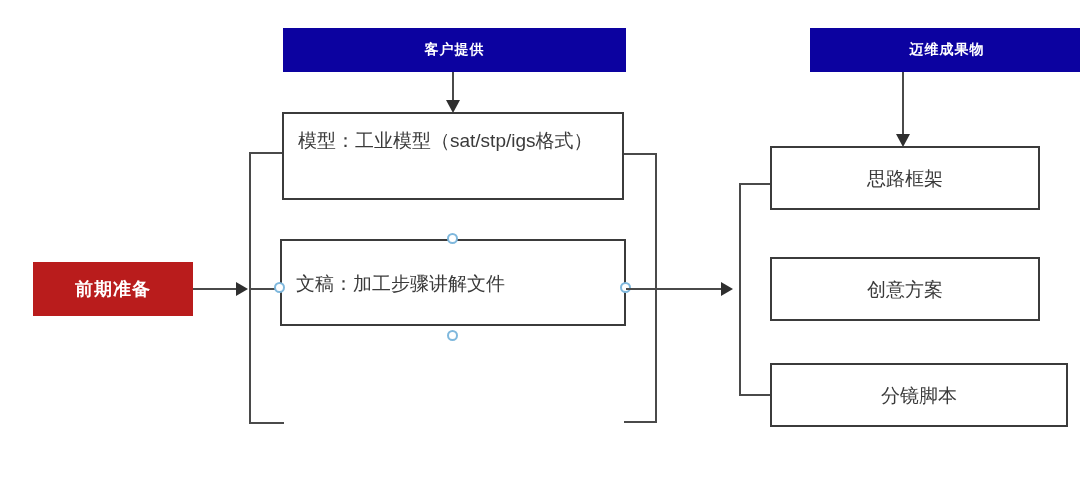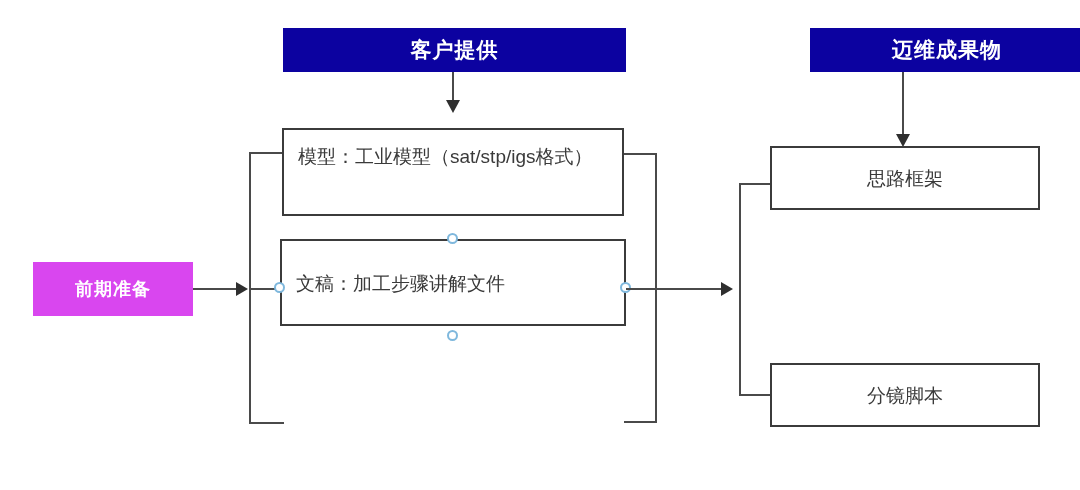--- a/index.html
+++ b/index.html
@@ -1,23 +1,23 @@
 <!DOCTYPE html>
 <html><head>
 <meta charset="utf-8">
 <style>
   html,body{margin:0;padding:0;background:#ffffff;}
   body{font-family:"Liberation Sans","DejaVu Sans",sans-serif;}
   #canvas{position:relative;width:1080px;height:490px;background:#ffffff;overflow:hidden;}
 
   .hdr{position:absolute;background:#0c02a0;color:#ffffff;font-weight:bold;
        display:flex;align-items:center;justify-content:center;letter-spacing:1px;}
-  .hdr-lg{font-size:21px;}
+  .hdr-lg{font-size:14px;}
 
-  .bluebox{position:absolute;background:#d946ef;color:#ffffff;font-weight:bold;
+  .bluebox{position:absolute;background:#b91c1c;color:#ffffff;font-weight:bold;
            font-size:18px;display:flex;align-items:center;justify-content:center;
            letter-spacing:1px;}
 
   .wbox{position:absolute;background:#ffffff;border:2px solid #3b3b3b;
         box-sizing:border-box;color:#3a3a3a;font-size:19px;line-height:29px;}
   .wbox .txt{position:absolute;left:14px;right:10px;top:50%;transform:translateY(-50%);}
   .wbox.center .txt{left:0;right:0;text-align:center;}
   .wbox.top .txt{top:12px;transform:none;}
 
   .line{position:absolute;background:#4a4a4a;}
@@ -56,21 +56,21 @@
   <div class="arrow-d" style="left:896px;top:134px;"></div>
 
   <div class="line hline" style="left:193px;top:288px;width:45px;"></div>
   <div class="arrow-r" style="left:236px;top:282px;"></div>
 
   <div class="line vline" style="left:249px;top:152px;height:272px;"></div>
   <div class="line hline" style="left:249px;top:152px;width:35px;"></div>
   <div class="line hline" style="left:249px;top:288px;width:35px;"></div>
   <div class="line hline" style="left:249px;top:422px;width:35px;"></div>
 
-  <div class="wbox top" style="left:282px;top:112px;width:342px;height:88px;margin-top:16px;">
+  <div class="wbox top" style="left:282px;top:112px;width:342px;height:88px;">
     <div class="txt">模型：工业模型（sat/stp/igs格式）</div>
   </div>
 
   <div class="wbox" style="left:280px;top:239px;width:346px;height:87px;">
     <div class="txt">文稿：加工步骤讲解文件</div>
   </div>
 
   <div class="handle" style="left:447px;top:233px;"></div>
   <div class="handle" style="left:447px;top:330px;"></div>
   <div class="handle" style="left:274px;top:282px;"></div>
@@ -86,18 +86,21 @@
   <div class="arrow-r" style="left:721px;top:282px;"></div>
 
   <div class="line vline" style="left:739px;top:183px;height:213px;"></div>
   <div class="line hline" style="left:739px;top:183px;width:33px;"></div>
   <div class="line hline" style="left:739px;top:394px;width:33px;"></div>
 
   <div class="wbox center" style="left:770px;top:146px;width:270px;height:64px;">
     <div class="txt">思路框架</div>
   </div>
 
+  <div class="wbox center" style="left:770px;top:257px;width:270px;height:64px;">
+    <div class="txt">创意方案</div>
+  </div>
 
-  <div class="wbox center" style="left:770px;top:363px;width:270px;height:64px;">
+  <div class="wbox center" style="left:770px;top:363px;width:298px;height:64px;">
     <div class="txt">分镜脚本</div>
   </div>
 
 </div>
 
 </body></html>

